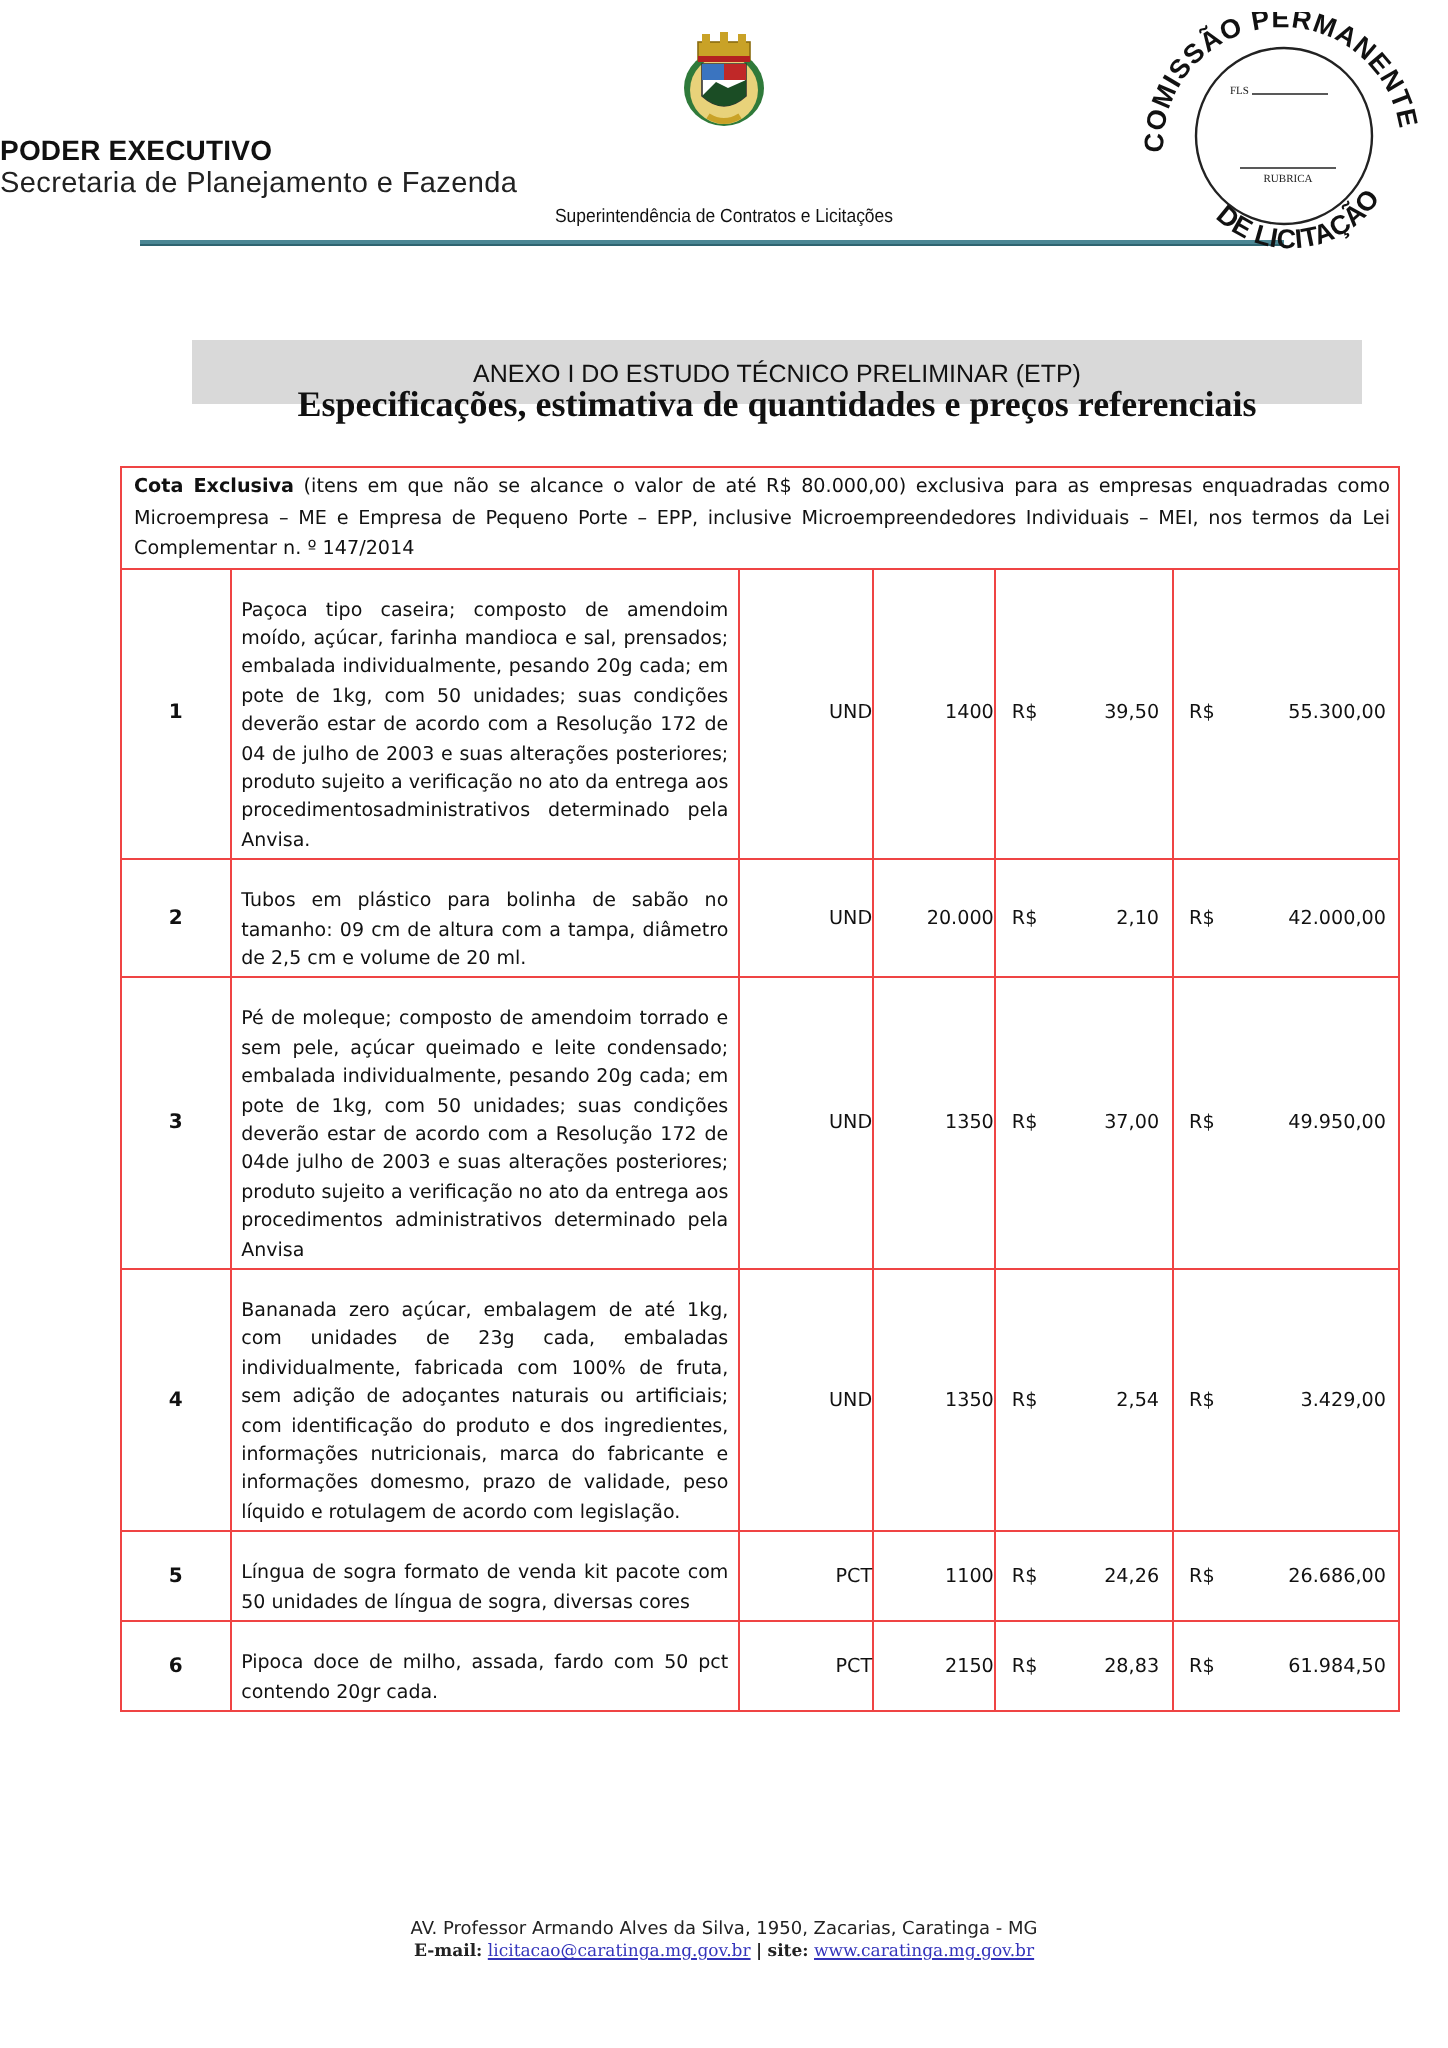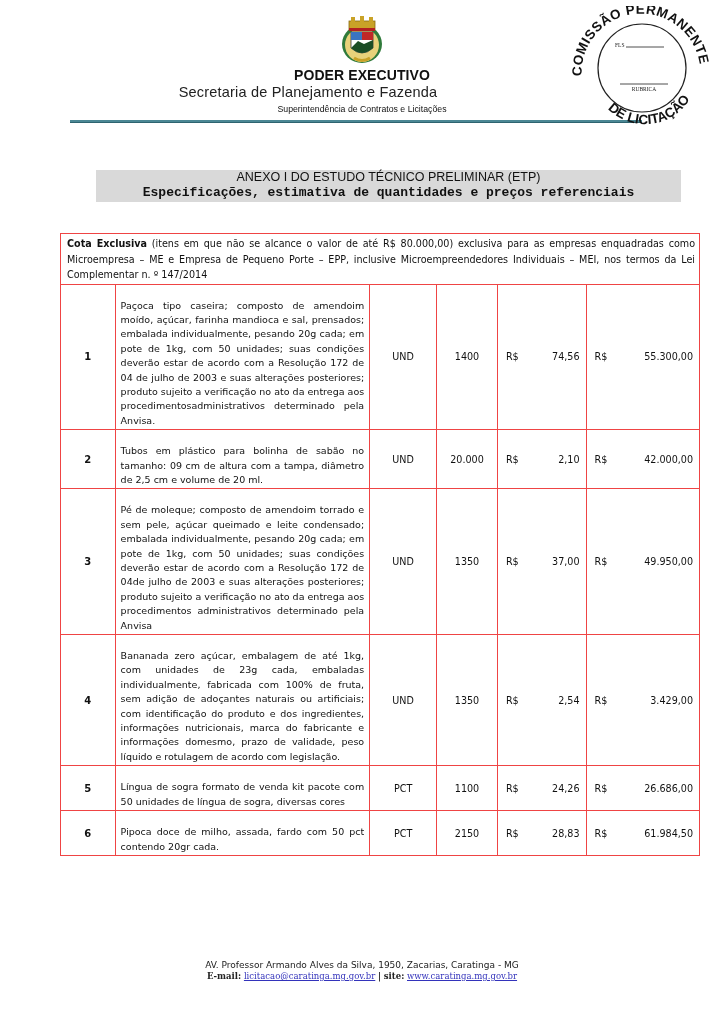--- a/index.html
+++ b/index.html
@@ -1,45 +1,45 @@
 <!DOCTYPE html>
 <html><head>
 <meta charset="utf-8">
 <style>
   * { box-sizing: border-box; margin: 0; padding: 0; }
   html, body { width: 724px; height: 1024px; background: #ffffff; overflow: hidden; }
   body { position: relative; font-family: "DejaVu Sans", sans-serif; color: #111; }
 
   
   .crest { position: absolute; left: 336px; top: 14px; width: 52px; height: 52px; }
-  .hdr-title { position: absolute; left: 0; width: 724px; top: 67px; text-align: center;
+  .hdr-title { position: absolute; left: 0; width: 724px; top: 67px; text-align: left;
     font-family: "Liberation Sans", sans-serif; font-weight: bold; font-size: 14px; color: #111; letter-spacing: 0.1px; }
-  .hdr-sub { position: absolute; left: 0; width: 616px; top: 84px; text-align: center;
+  .hdr-sub { position: absolute; left: 0; width: 616px; top: 84px; 
     font-family: "Liberation Sans", sans-serif; font-size: 14.5px; color: #222; letter-spacing: 0.2px; }
   .hdr-sub2 { position: absolute; left: 0; width: 724px; top: 103px; text-align: center;
     font-family: "Liberation Sans", sans-serif; font-size: 9.5px; color: #111; transform: scaleX(0.92); }
   .hdr-rule { position: absolute; left: 70px; top: 120px; width: 572px; height: 3px; background: #4b8794; border-bottom: 1px solid #2e6470; }
 
   .stamp { position: absolute; left: 560px; top: 6px; width: 150px; height: 130px; }
 
   
   .annex { position: absolute; left: 96px; top: 170px; width: 585px; height: 32px; background: #d9d9d9; text-align: center; }
-  .annex .l1 { font-family: "Liberation Sans", sans-serif; font-size: 12.5px; color: #111; line-height: 15px; padding-top: 0; }
-  .annex .l2 { font-family: Liberation Mono, monospace; font-size: 13px; font-weight: bold; color: #111; line-height: 15px; }
+  .annex .l1 { font-family: "Liberation Sans", sans-serif; font-size: 12.5px; color: #111; line-height: 15px; padding-top: 10px; }
+  .annex .l2 { font-family: Liberation Serif, serif; font-size: 18px; font-weight: bold; color: #111; line-height: 15px; }
 
   
   table.items { position: absolute; left: 60px; top: 233px; width: 640px; border-collapse: collapse;
     font-family: "DejaVu Sans", sans-serif; font-size: 9.6px; color: #111; table-layout: fixed; }
   table.items td, table.items th { border: 1px solid #ef4444; }
   .note { padding: 2px 4px 1px 6px; line-height: 15.5px; text-align: justify; font-size: 9.6px; }
   .note b { font-weight: bold; }
   th { font-family: "Liberation Sans", sans-serif; font-weight: bold; font-size: 11.5px; text-align: center; height: 36px; line-height: 16px; }
   td.num { text-align: center; font-weight: bold; font-size: 10px; }
   td.spec { padding: 14px 5px 1px 5px; line-height: 14.4px; text-align: justify; font-size: 9.5px; }
-  td.c { text-align: center; }
+  td.c { text-align: right; }
   td.money { padding: 0 6px 0 8px; }
   td.money .wrap { display: flex; justify-content: space-between; }
 
   
   .footer1 { position: absolute; left: 0; width: 724px; top: 960px; text-align: center; font-family: "DejaVu Sans", sans-serif; font-size: 9px; color: #222; }
   .footer2 { position: absolute; left: 0; width: 724px; top: 971px; text-align: center; font-family: "DejaVu Serif", serif; font-size: 8.5px; color: #222; }
   .footer2 b { font-weight: bold; }
   .footer2 a { color: #3333bb; text-decoration: underline; }
 </style>
 </head>
@@ -104,21 +104,21 @@
   </tbody>
     <tbody id="rows">
   <tr>
     <td class="num">1</td>
     <td class="spec">Paçoca tipo caseira; composto de amendoim moído, açúcar, farinha mandioca e sal, prensados; embalada individualmente, pesando 20g cada; em pote de 1kg, com 50 unidades; suas condições deverão estar de acordo com a Resolução 172 de 04 de julho de 2003 e suas alterações posteriores; produto sujeito a verificação no ato da entrega aos procedimentosadministrativos determinado pela Anvisa.</td>
     <td class="c">UND</td>
     <td class="c">1400</td>
     <td class="money">
           <div class="wrap">
             <span>R$</span>
-            <span>74,56</span>
+            <span>39,50</span>
           </div>
         </td>
     <td class="money">
           <div class="wrap">
             <span>R$</span>
             <span>55.300,00</span>
           </div>
         </td>
   </tr>
 

